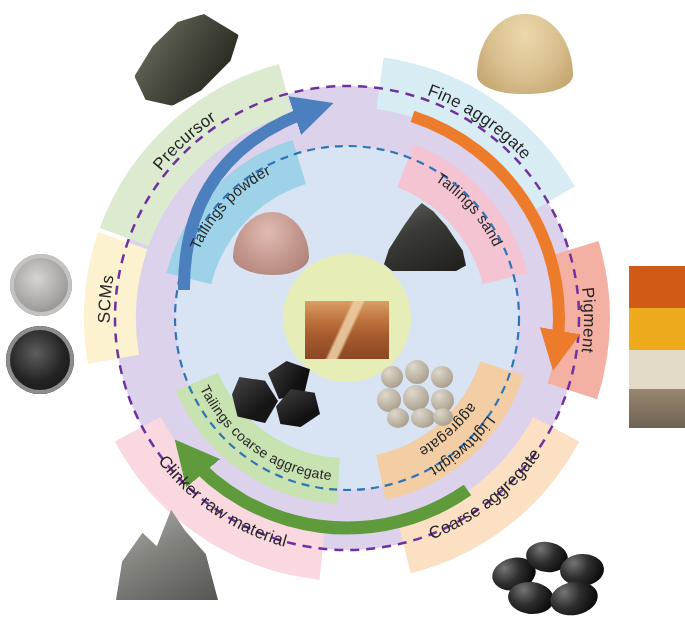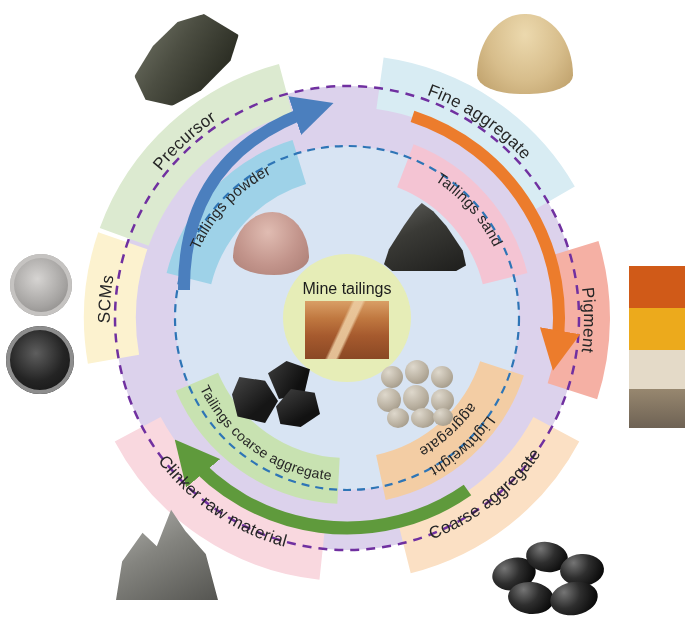--- a/index.html
+++ b/index.html
@@ -190,15 +190,14 @@
     <span class="pellet pl2"></span>
     <span class="pellet pl3"></span>
     <span class="pellet pl4"></span>
     <span class="pellet pl5"></span>
     <span class="pellet pl6"></span>
     <span class="pellet pl7"></span>
     <span class="pellet pl8"></span>
     <span class="pellet pl9"></span>
   </div>
 
-  <div class="center-label">Mine tailings</div>
 
 </div>
 
 </body></html>

